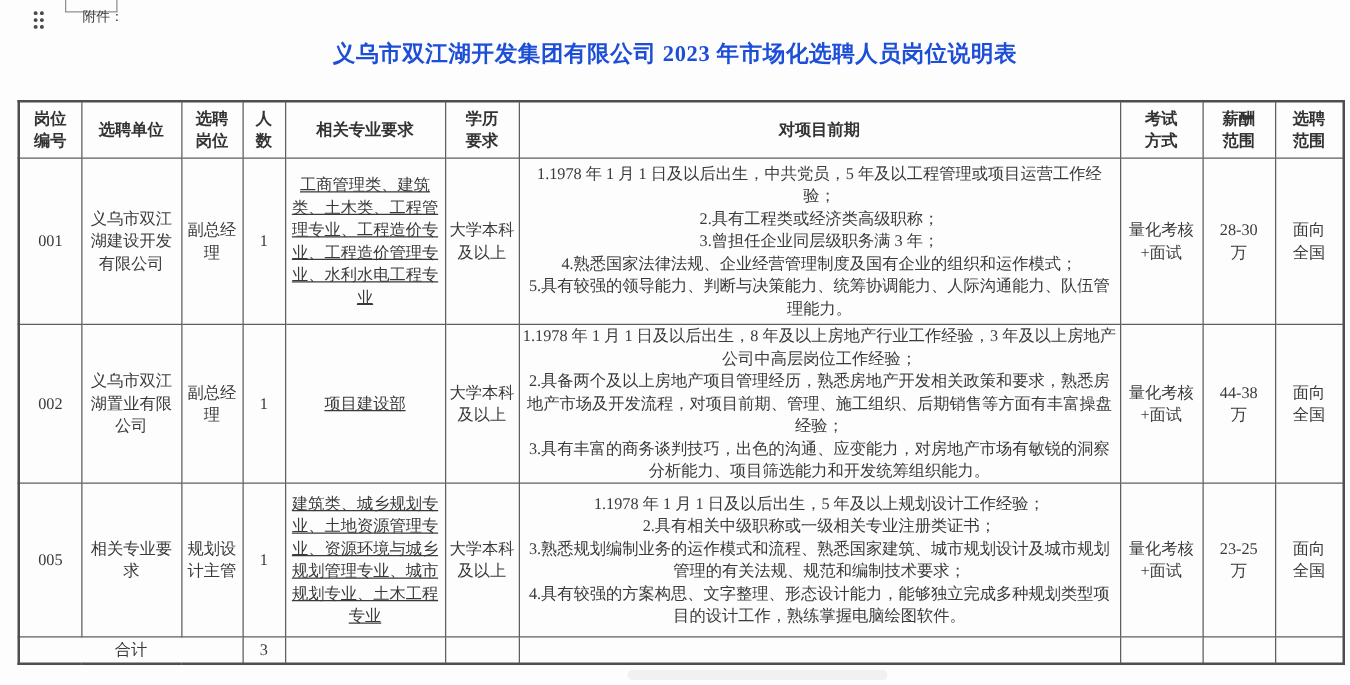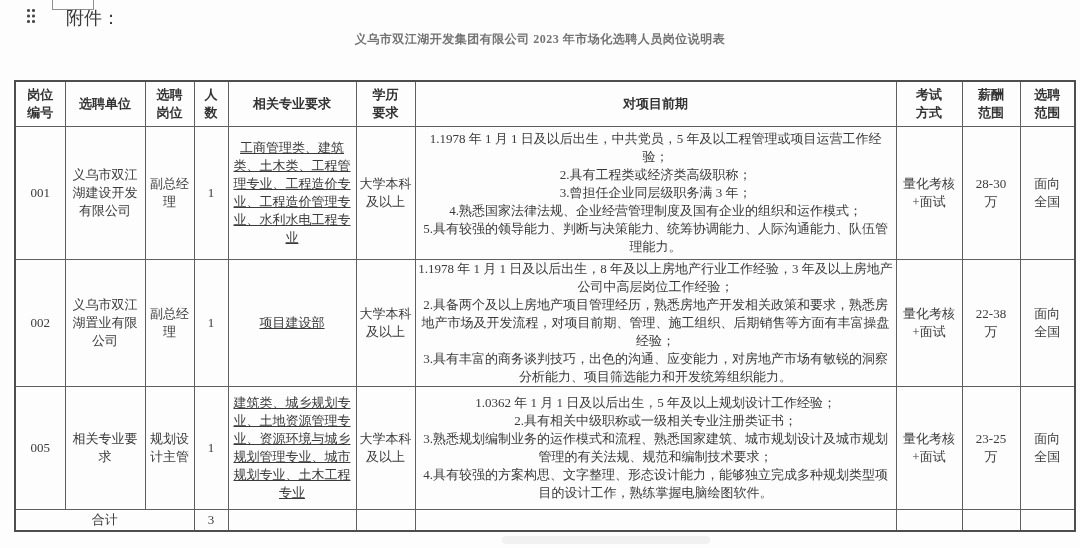--- a/index.html
+++ b/index.html
@@ -11,24 +11,24 @@
   
   .handle { position:absolute; left:27px; top:9px; width:10px; height:16px; }
   .handle .dots {
     display:block; width:2.5px; height:2.5px; background:#4a4a4a; border-radius:50%;
     box-shadow: 5px 0 0 #4a4a4a, 0 5.5px 0 #4a4a4a, 5px 5.5px 0 #4a4a4a,
                 0 11px 0 #4a4a4a, 5px 11px 0 #4a4a4a;
   }
   
   .sel-box { position:absolute; left:52px; top:-5px; width:40px; height:13px;
              border:1px solid #8f8f8f; }
-  .attach { position:absolute; left:66px; top:6px; font-size:18px; color:#3a3a3a; }
+  .attach { position:absolute; left:66px; top:6px; font-size:11px; color:#3a3a3a; }
   .title {
     position:absolute; top:31px; left:0; width:100%; margin:0;
-    text-align:center; font-size:12px; font-weight:bold; letter-spacing:.5px; color:#737373;
+    text-align:center; font-size:18px; font-weight:bold; letter-spacing:.5px; color:#1d4ed8;
   }
   table.doc {
     position:absolute; left:14px; top:80px; width:1060px;
     border-collapse:collapse; table-layout:fixed;
     border:2px solid #4e4e4e;
   }
   .doc th, .doc td {
     border:1px solid #5f5f5f; text-align:center; vertical-align:middle;
     font-size:13px; line-height:18px; white-space:pre-line; padding:0 2px;
     font-weight:normal; color:#3a3a3a; overflow:hidden;
@@ -120,33 +120,33 @@
         <td>002</td>
         <td class="c-unit">义乌市双江湖置业有限公司</td>
         <td class="c-pos">副总经理</td>
         <td>1</td>
         <td class="c-majors">项目建设部</td>
         <td class="c-edu">大学本科及以上</td>
         <td class="c-other">1.1978 年 1 月 1 日及以后出生，8 年及以上房地产行业工作经验，3 年及以上房地产公司中高层岗位工作经验；
 2.具备两个及以上房地产项目管理经历，熟悉房地产开发相关政策和要求，熟悉房地产市场及开发流程，对项目前期、管理、施工组织、后期销售等方面有丰富操盘经验；
 3.具有丰富的商务谈判技巧，出色的沟通、应变能力，对房地产市场有敏锐的洞察分析能力、项目筛选能力和开发统筹组织能力。</td>
         <td class="c-exam">量化考核+面试</td>
-        <td class="c-salary">22-38
+        <td class="c-salary">44-38
 万</td>
         <td class="c-scope">面向
 全国</td>
       </tr>
       <tr class="r3">
         <td>005</td>
         <td class="c-unit">相关专业要求</td>
         <td class="c-pos">规划设计主管</td>
         <td>1</td>
         <td class="c-majors">建筑类、城乡规划专业、土地资源管理专业、资源环境与城乡规划管理专业、城市规划专业、土木工程专业</td>
         <td class="c-edu">大学本科及以上</td>
-        <td class="c-other">1.0362 年 1 月 1 日及以后出生，5 年及以上规划设计工作经验；
+        <td class="c-other">1.1978 年 1 月 1 日及以后出生，5 年及以上规划设计工作经验；
 2.具有相关中级职称或一级相关专业注册类证书；
 3.熟悉规划编制业务的运作模式和流程、熟悉国家建筑、城市规划设计及城市规划管理的有关法规、规范和编制技术要求；
 4.具有较强的方案构思、文字整理、形态设计能力，能够独立完成多种规划类型项目的设计工作，熟练掌握电脑绘图软件。</td>
         <td class="c-exam">量化考核+面试</td>
         <td class="c-salary">23-25
 万</td>
         <td class="c-scope">面向
 全国</td>
       </tr>
       <tr class="rtotal">

